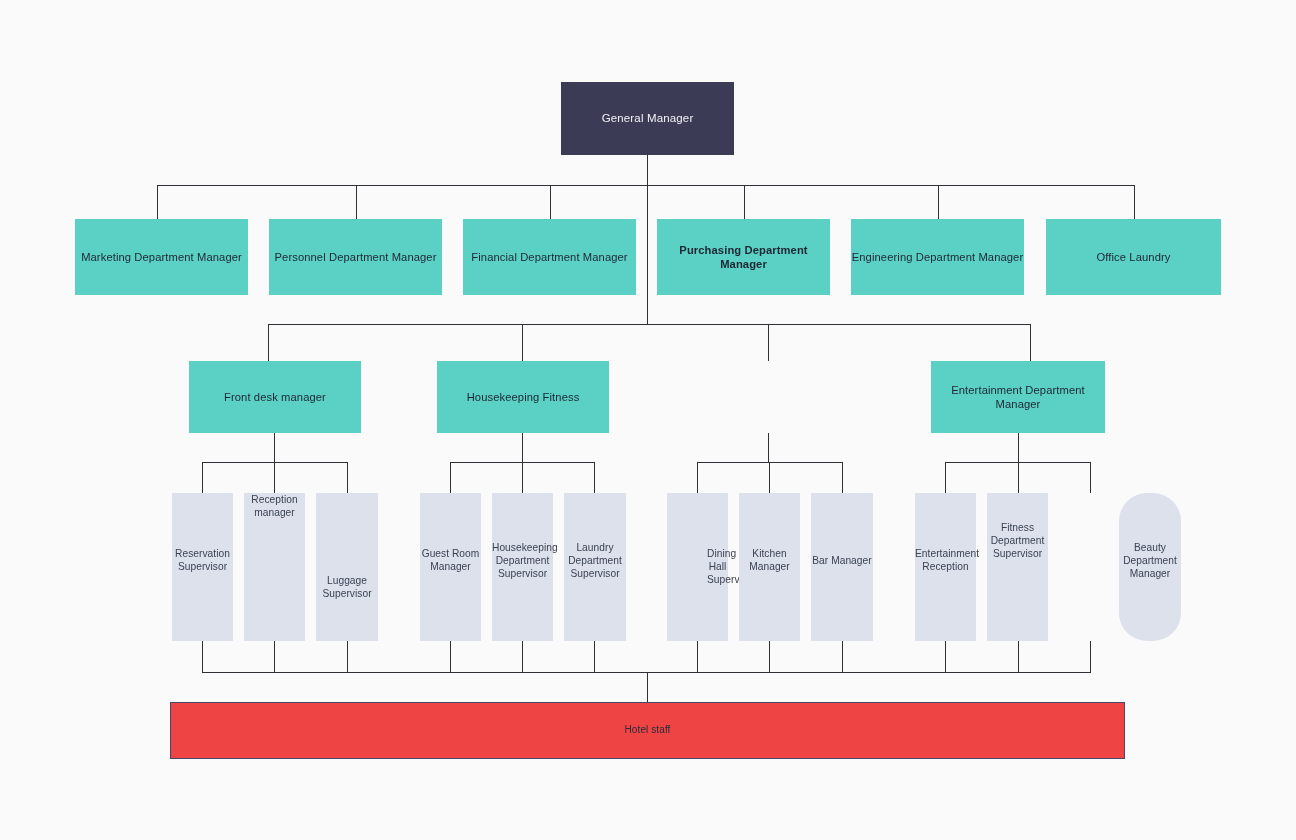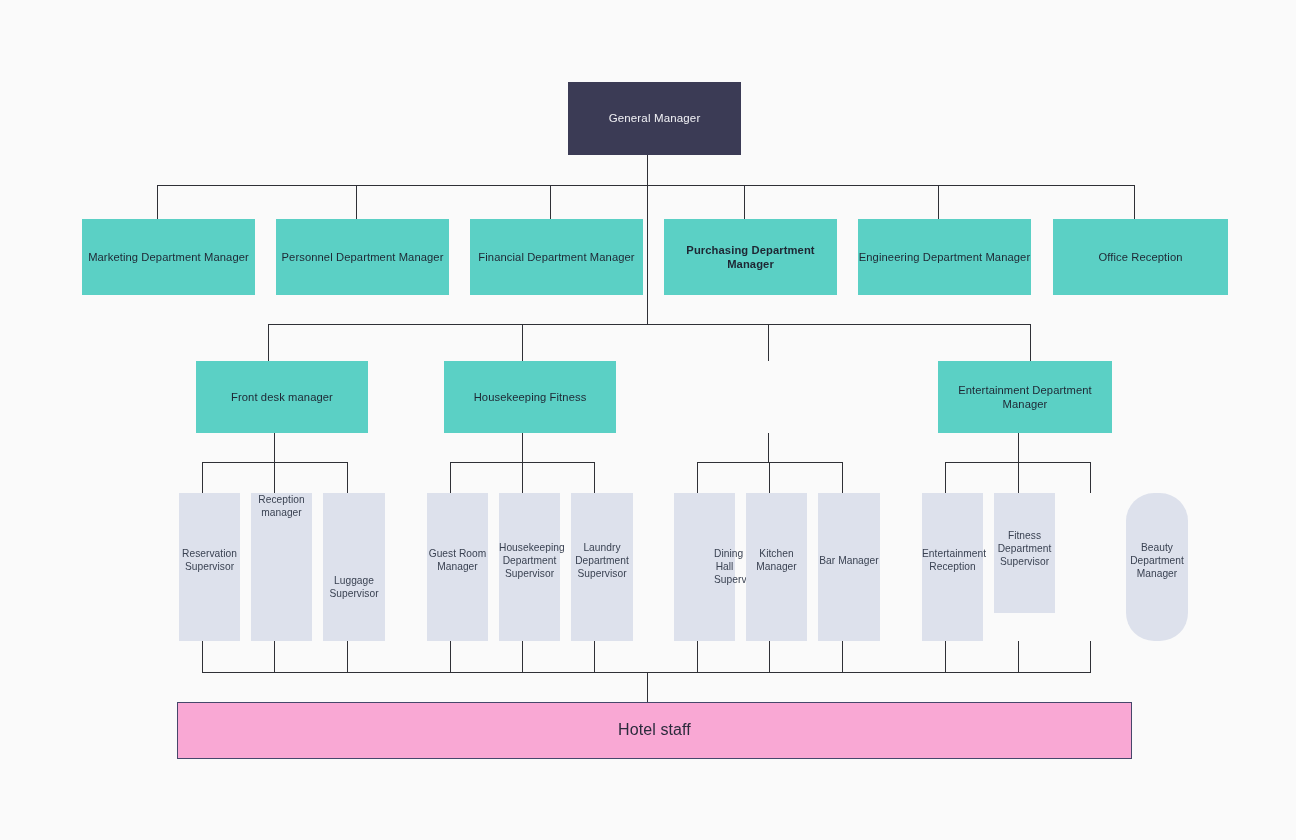--- a/index.html
+++ b/index.html
@@ -19,21 +19,20 @@
   }
   .node {
     position: absolute;
     box-sizing: border-box;
     display: flex;
     align-items: center;
     justify-content: center;
     text-align: center;
     line-height: 1.28;
     z-index: 3;
-    margin-left: 7px;
   }
   .node-root {
     background: #3b3b55;
     color: #f2f2f6;
     font-size: 11.5px;
     letter-spacing: 0.15px;
   }
   .node-dept {
     background: #5bd0c5;
     color: #1e2633;
@@ -52,24 +51,24 @@
     font-size: 10.2px;
     letter-spacing: 0.05px;
     align-items: flex-start;
     padding-top: 0;
   }
   .node-leaf .leaf-text {
     width: 100%;
     display: block;
   }
   .node-staff {
-    background: #f9a8d4;
+    background: #ef4444;
     border: 1.5px solid #46476b;
     color: #2b2b3c;
-    font-size: 16px;
+    font-size: 10px;
     letter-spacing: 0.1px;
   }
   .edge {
     position: absolute;
     background: #2f3036;
     z-index: 1;
   }
   .edge-h { height: 1.4px; }
   .edge-v { width: 1.4px; }
 </style>
@@ -146,21 +145,21 @@
   <div class="node node-dept" style="left:463px; top:219px; width:173px; height:76px;">
     <span>Financial Department Manager</span>
   </div>
   <div class="node node-dept" style="left:657px; top:219px; width:173px; height:76px;font-weight:bold;">
     <span>Purchasing Department Manager</span>
   </div>
   <div class="node node-dept" style="left:851px; top:219px; width:173px; height:76px;">
     <span>Engineering Department Manager</span>
   </div>
   <div class="node node-dept" style="left:1046px; top:219px; width:175px; height:76px;">
-    <span>Office Reception</span>
+    <span>Office Laundry</span>
   </div>
 
   <div class="node node-mgr" style="left:189px; top:361px; width:172px; height:72px;">
     <span>Front desk manager</span>
   </div>
   <div class="node node-mgr" style="left:437px; top:361px; width:172px; height:72px;">
     <span>Housekeeping Fitness</span>
   </div>
   <div class="node node-mgr" style="left:931px; top:361px; width:174px; height:72px;">
     <span>Entertainment Department Manager</span>
@@ -192,21 +191,21 @@
   <div class="node node-leaf" style="left:739px; top:493px; width:61px; height:148px; padding-top:54px;">
     <span class="leaf-text">Kitchen Manager</span>
   </div>
   <div class="node node-leaf" style="left:811px; top:493px; width:62px; height:148px; padding-top:61px;">
     <span class="leaf-text">Bar Manager</span>
   </div>
 
   <div class="node node-leaf" style="left:915px; top:493px; width:61px; height:148px; padding-top:54px;">
     <span class="leaf-text">Entertainment Reception</span>
   </div>
-  <div class="node node-leaf" style="left:987px; top:493px; width:61px; height:120px; padding-top:36px;">
+  <div class="node node-leaf" style="left:987px; top:493px; width:61px; height:148px; padding-top:28px;">
     <span class="leaf-text">Fitness Department Supervisor</span>
   </div>
   <div class="node node-leaf" style="left:1119px; top:493px; width:62px; height:148px; padding-top:48px;border-radius:28px;">
     <span class="leaf-text">Beauty Department Manager</span>
   </div>
 
   <div class="node node-staff" style="left:170px; top:702px; width:955px; height:57px;">
     <span>Hotel staff</span>
   </div>
 

